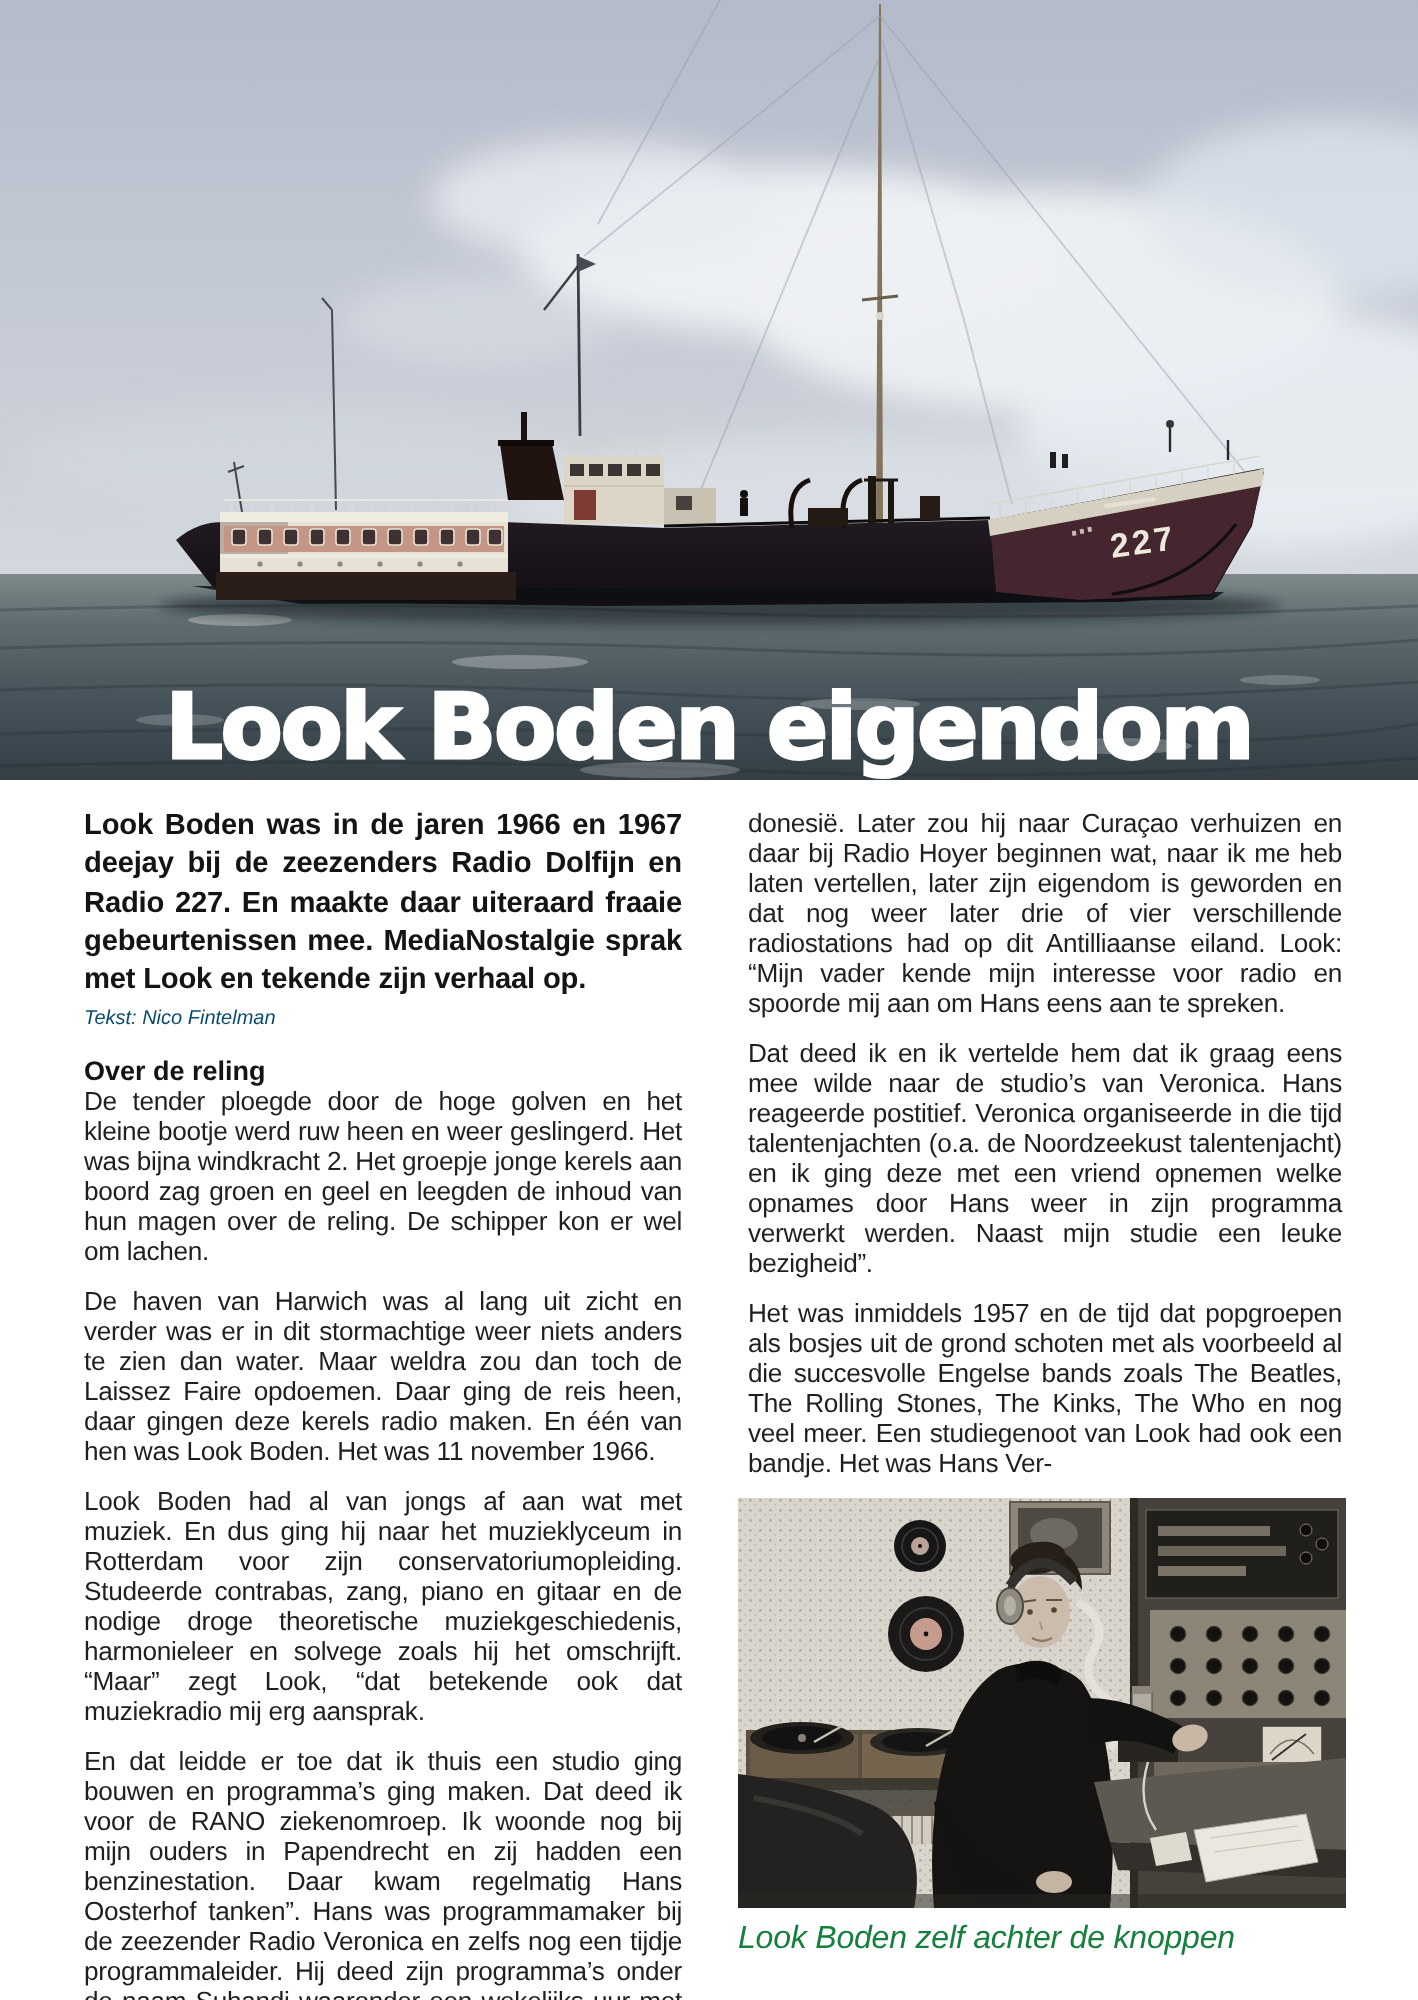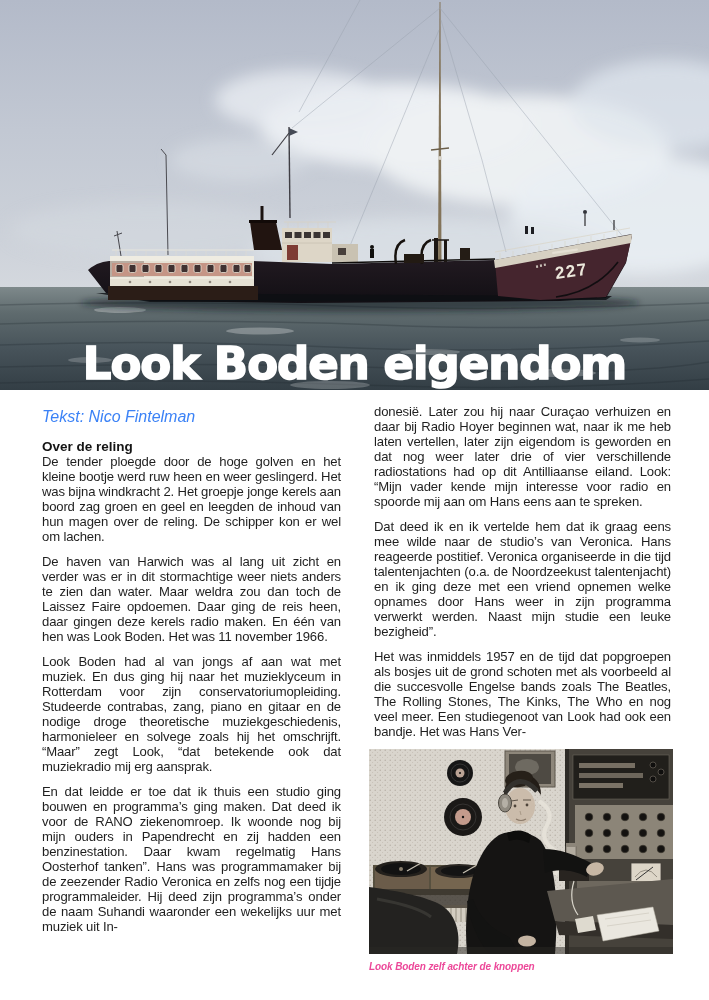--- a/index.html
+++ b/index.html
@@ -20,31 +20,31 @@
     white-space:nowrap;
   }
   
   .content{position:absolute;top:404px;left:42px;display:flex;gap:33px;}
   .col{width:299px;}
   .col.right{width:297px;}
   .intro{
     font-weight:bold;font-size:14.6px;line-height:19.3px;
     letter-spacing:-0.1px;text-align:justify;margin:0 0 2px 0;color:#141414;
   }
-  .byline{font-style:italic;font-size:16px;margin:4px 0 13px 0;color:#3b82f6;}
+  .byline{font-style:italic;font-size:10px;margin:4px 0 13px 0;color:#0c4a6e;}
   .sect-head{font-size:13.5px;font-weight:bold;margin:10px 0 0 0;color:#141414;}
   p.body{
     font-size:13.1px;line-height:15px;letter-spacing:-0.15px;
     text-align:justify;margin:0 0 10px 0;
   }
   figure.photo{margin:8px 0 0 -5px;width:304px;}
   figure.photo svg{display:block;}
   .caption{
-    font-style:italic;font-weight:bold;font-size:10px;
-    margin-top:7px;color:#ec4899;letter-spacing:-0.1px;
+    font-style:italic;font-weight:normal;font-size:16px;
+    margin-top:7px;color:#15803d;letter-spacing:-0.1px;
   }
 </style>
 </head>
 <body>
 
 <div class="page">
 
   <div class="hero">
     <svg width="709" height="390" viewBox="0 0 709 390">
       <defs>
@@ -250,20 +250,21 @@
           <rect x="370" y="249" width="4" height="9" fill="#11100e"></rect>
         </g>
       </g>
     </svg>
     <div class="hero-title">Look Boden eigendom</div>
   </div>
 
   <div class="content">
 
     <div class="col">
+      <p class="intro">Look Boden was in de jaren 1966 en 1967 deejay bij de zeezenders Radio Dolfijn en Radio 227. En maakte daar uiteraard fraaie gebeurtenissen mee. MediaNostalgie sprak met Look en tekende zijn verhaal op.</p>
       <div class="byline">Tekst: Nico Fintelman</div>
       <h3 class="sect-head">Over de reling</h3>
       <p class="body">De tender ploegde door de hoge golven en het kleine bootje werd ruw heen en weer geslingerd. Het was bijna windkracht 2. Het groepje jonge kerels aan boord zag groen en geel en leegden de inhoud van hun magen over de reling. De schipper kon er wel om lachen.</p>
       <p class="body">De haven van Harwich was al lang uit zicht en verder was er in dit stormachtige weer niets anders te zien dan water. Maar weldra zou dan toch de Laissez Faire opdoemen. Daar ging de reis heen, daar gingen deze kerels radio maken. En één van hen was Look Boden. Het was 11 november 1966.</p>
       <p class="body">Look Boden had al van jongs af aan wat met muziek. En dus ging hij naar het muzieklyceum in Rotterdam voor zijn conservatoriumopleiding. Studeerde contrabas, zang, piano en gitaar en de nodige droge theoretische muziekgeschiedenis, harmonieleer en solvege zoals hij het omschrijft. “Maar” zegt Look, “dat betekende ook dat muziekradio mij erg aansprak.</p>
       <p class="body">En dat leidde er toe dat ik thuis een studio ging bouwen en programma’s ging maken. Dat deed ik voor de RANO ziekenomroep. Ik woonde nog bij mijn ouders in Papendrecht en zij hadden een benzinestation. Daar kwam regelmatig Hans Oosterhof tanken”. Hans was programmamaker bij de zeezender Radio Veronica en zelfs nog een tijdje programmaleider. Hij deed zijn programma’s onder de naam Suhandi waaronder een wekelijks uur met muziek uit In-</p>
     </div>
 
     <div class="col right">
       <p class="body">donesië. Later zou hij naar Curaçao verhuizen en daar bij Radio Hoyer beginnen wat, naar ik me heb laten vertellen, later zijn eigendom is geworden en dat nog weer later drie of vier verschillende radiostations had op dit Antilliaanse eiland. Look: “Mijn vader kende mijn interesse voor radio en spoorde mij aan om Hans eens aan te spreken.</p>

